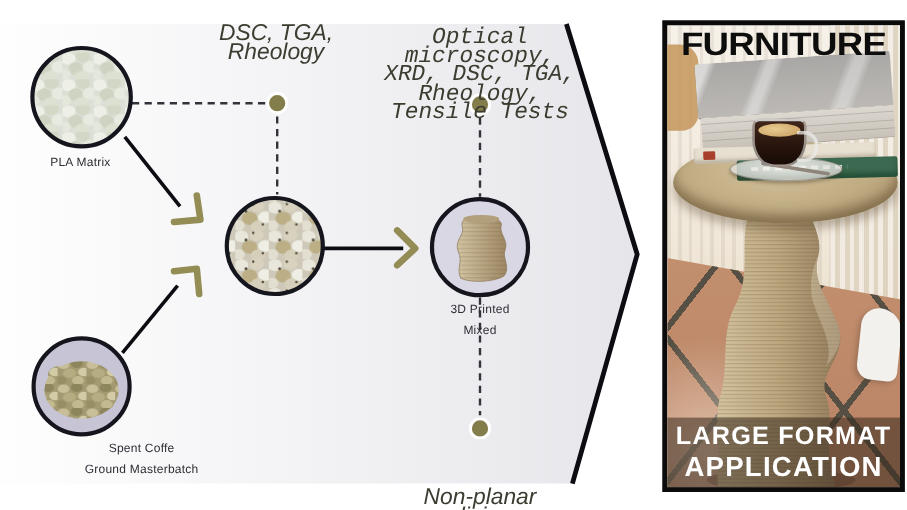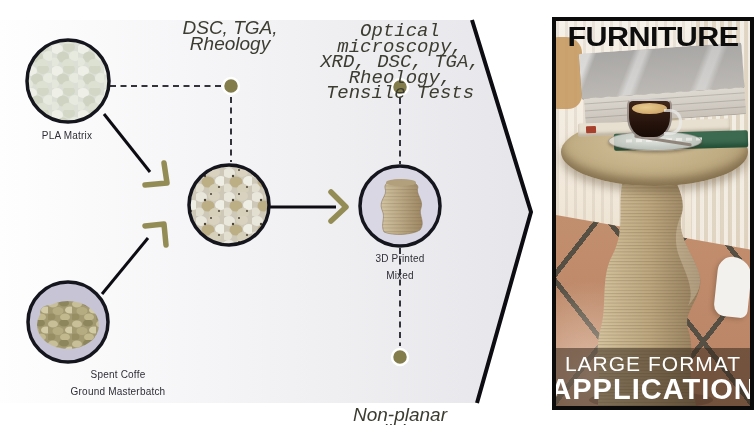--- a/index.html
+++ b/index.html
@@ -63,22 +63,22 @@
     border:2px solid rgba(240,240,238,.55);border-top-color:rgba(250,250,250,.8);
     border-radius:6px 6px 18px 18px / 6px 6px 22px 22px;box-sizing:border-box;}
   .crema{position:absolute;left:3px;top:2px;width:35px;height:11px;border-radius:50%;
     background:radial-gradient(ellipse at 40% 40%, #e7cb90, #c79a5e);}
   .cup-handle{position:absolute;right:-12px;top:8px;width:15px;height:20px;
     border:3px solid rgba(235,235,233,.75);border-left:none;border-radius:0 12px 12px 0;}
   .photo-title{position:absolute;left:0;top:1px;width:100%;text-align:center;color:#0d0d0d;
     font-size:27px;font-weight:800;letter-spacing:-0.5px;transform:scaleX(1.13);white-space:nowrap;}
   .caption-band{position:absolute;left:0;bottom:0;width:100%;height:58px;
     background:rgba(56,42,30,0.55);display:flex;flex-direction:column;justify-content:center;align-items:center;}
-  .caption-l1{color:#ffffff;font-size:21px;font-weight:400;letter-spacing:1px;line-height:24px;}
-  .caption-l2{color:#ffffff;font-size:29px;font-weight:700;letter-spacing:1px;line-height:26px;}
+  .caption-l1{color:#ffffff;font-size:21px;font-weight:700;letter-spacing:1px;line-height:24px;}
+  .caption-l2{color:#ffffff;font-size:23px;font-weight:700;letter-spacing:1px;line-height:26px;}
 </style>
 </head>
 <body>
 
 <div id="stage">
 
   <svg class="abs" style="left:0;top:0" width="555" height="425" viewBox="0 0 555 425">
     <defs>
       <linearGradient id="chevGrad" x1="0" y1="0" x2="1" y2="0">
         <stop offset="0" stop-color="#fefefe"></stop>

